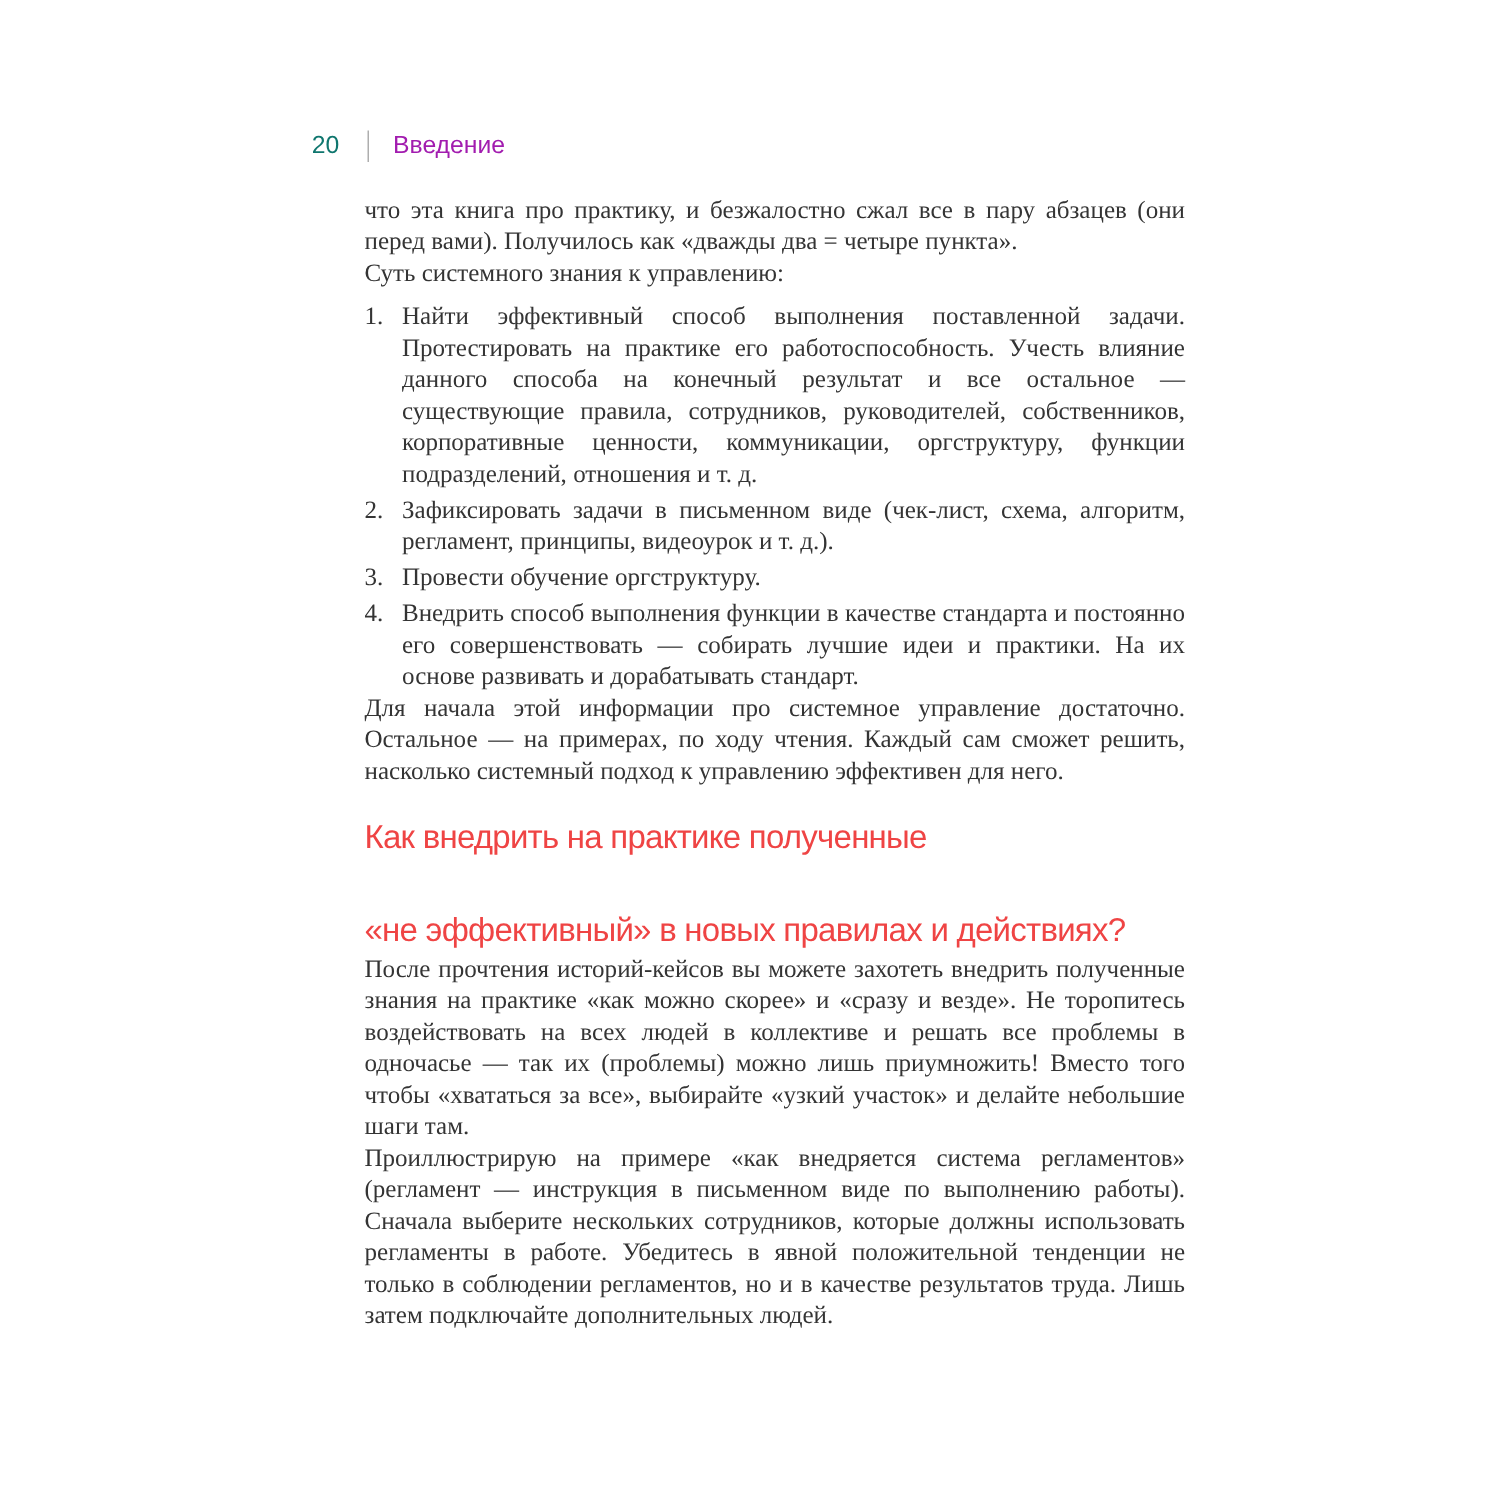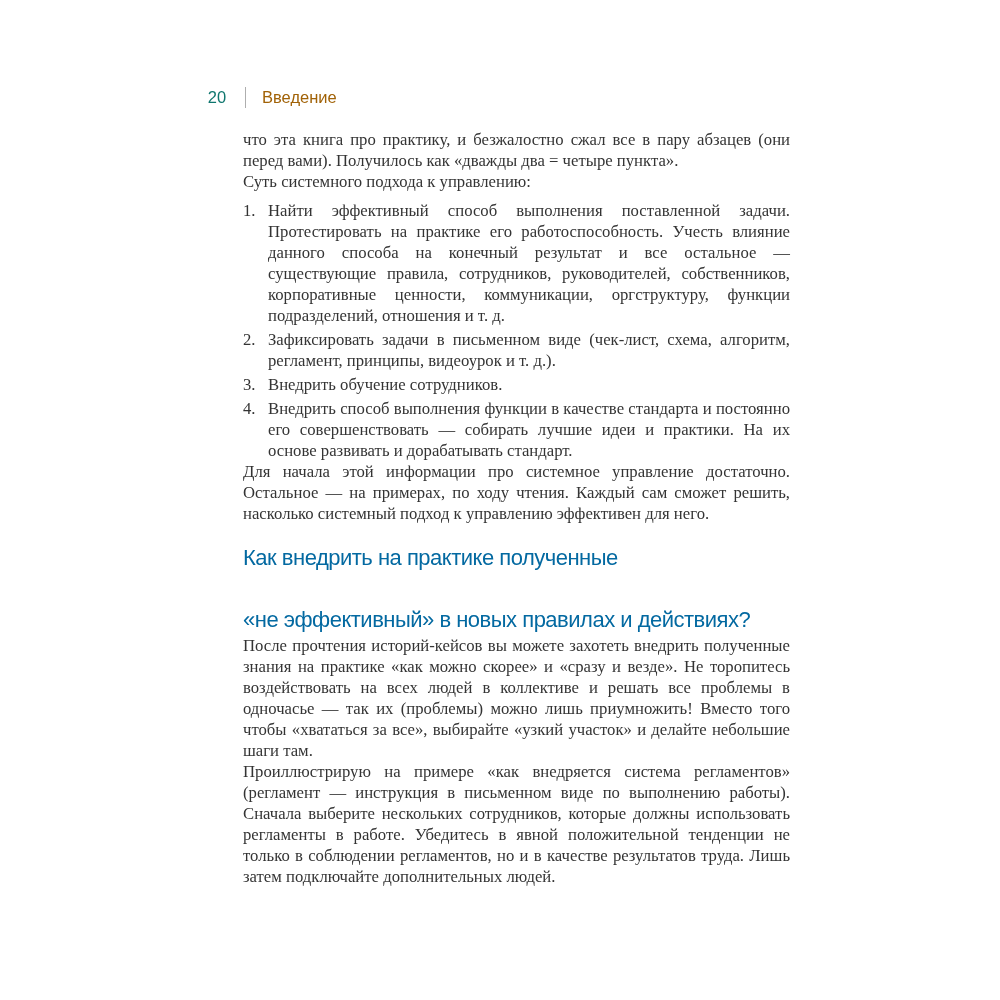--- a/index.html
+++ b/index.html
@@ -33,21 +33,21 @@
     text-align: center;
   }
   .head-divider {
     width: 1px;
     height: 21px;
     background: #aeaeae;
     margin-left: 16px;
     margin-right: 16px;
   }
   .chapter {
-    color: #a16207;
+    color: #a21caf;
   }
 
   
   .content {
     position: absolute;
     left: 243px;
     top: 129px;
     width: 547px;
     font-size: 16.7px;
     line-height: 21px;
@@ -75,21 +75,21 @@
 
   .para-conclusion { margin-top: 8px; }
 
   .section-heading {
     margin: 18px 0 0 0;
     font-family: "Liberation Sans", sans-serif;
     font-weight: 400;
     font-size: 22px;
     line-height: 31px;
     letter-spacing: -0.5px;
-    color: #0369a1;
+    color: #ef4444;
     text-align: left;
   }
   .section-heading span { white-space: nowrap; }
 
   .para-practice { margin-top: 10px; }
   .para-final { margin-top: 12px; }
   .para-final b { font-weight: normal; }
 </style>
 </head>
 <body>
@@ -97,26 +97,26 @@
 <div class="running-head">
   <span class="page-num">20</span>
   <span class="head-divider"></span>
   <span class="chapter">Введение</span>
 </div>
 
 <div class="content">
 
   <p>что эта книга про практику, и безжалостно сжал все в пару абзацев (они перед вами). Получилось как «дважды два = четыре пункта».</p>
 
-  <p class="para-list-intro">Суть системного подхода к управлению:</p>
+  <p class="para-list-intro">Суть системного знания к управлению:</p>
 
   <div class="num-list">
     <div class="list-item"><span class="li-num">1.</span><span>Найти эффективный способ выполнения поставленной задачи. Протестировать на практике его работоспособность. Учесть влияние данного способа на конечный результат и все остальное — существующие правила, сотрудников, руководителей, собственников, корпоративные ценности, коммуникации, оргструктуру, функции подразделений, отношения и т. д.</span></div>
     <div class="list-item"><span class="li-num">2.</span><span>Зафиксировать задачи в письменном виде (чек-лист, схема, алгоритм, регламент, принципы, видеоурок и т. д.).</span></div>
-    <div class="list-item"><span class="li-num">3.</span><span>Внедрить обучение сотрудников.</span></div>
+    <div class="list-item"><span class="li-num">3.</span><span>Провести обучение оргструктуру.</span></div>
     <div class="list-item"><span class="li-num">4.</span><span>Внедрить способ выполнения функции в качестве стандарта и постоянно его совершенствовать — собирать лучшие идеи и практики. На их основе развивать и дорабатывать стандарт.</span></div>
   </div>
 
   <p class="para-conclusion">Для начала этой информации про системное управление достаточно. Остальное — на примерах, по ходу чтения. Каждый сам сможет решить, насколько системный подход к управлению эффективен для него.</p>
 
   <h2 class="section-heading"><span>Как внедрить на практике полученные</span><br><br><span>«не эффективный» в новых правилах и действиях?</span></h2>
 
   <p class="para-practice">После прочтения историй-кейсов вы можете захотеть внедрить полученные знания на практике «как можно скорее» и «сразу и везде». Не торопитесь воздействовать на всех людей в коллективе и решать все проблемы в одночасье — так их (проблемы) можно лишь приумножить! Вместо того чтобы «хвататься за все», выбирайте «узкий участок» и делайте небольшие шаги там.</p>
 
   <p class="para-final"><span>Проиллюстрирую на примере «как внедряется система регламентов» (регламент — инструкция в письменном виде по выполнению работы). Сначала выберите </span><b>нескольких сотрудников</b><span>, которые должны использовать регламенты в работе. Убедитесь в явной положительной тенденции не только в соблюдении регламентов, но и в качестве результатов труда. Лишь затем подключайте дополнительных людей.</span></p>

